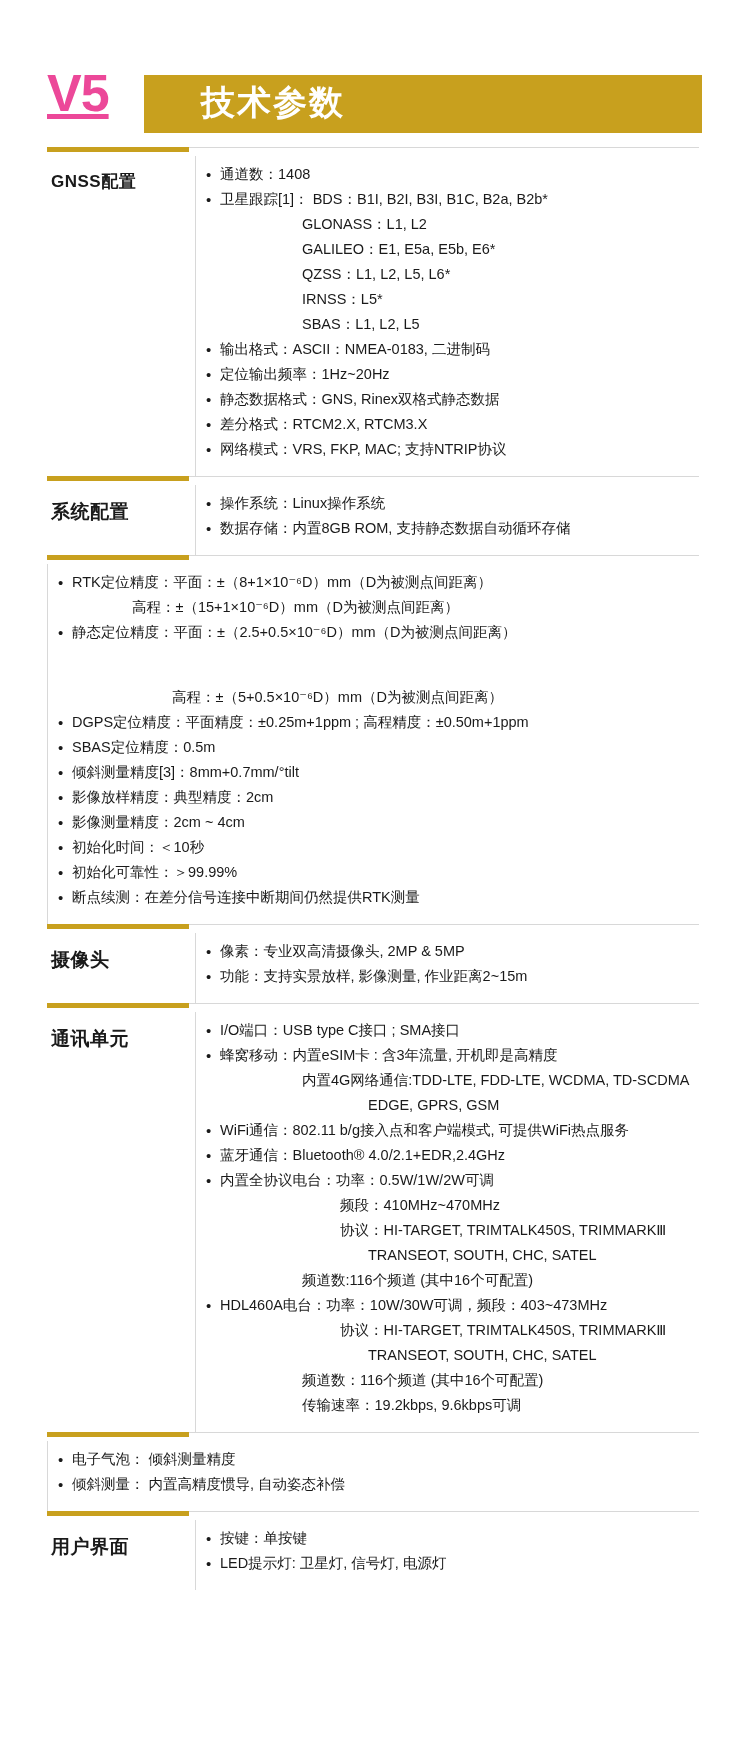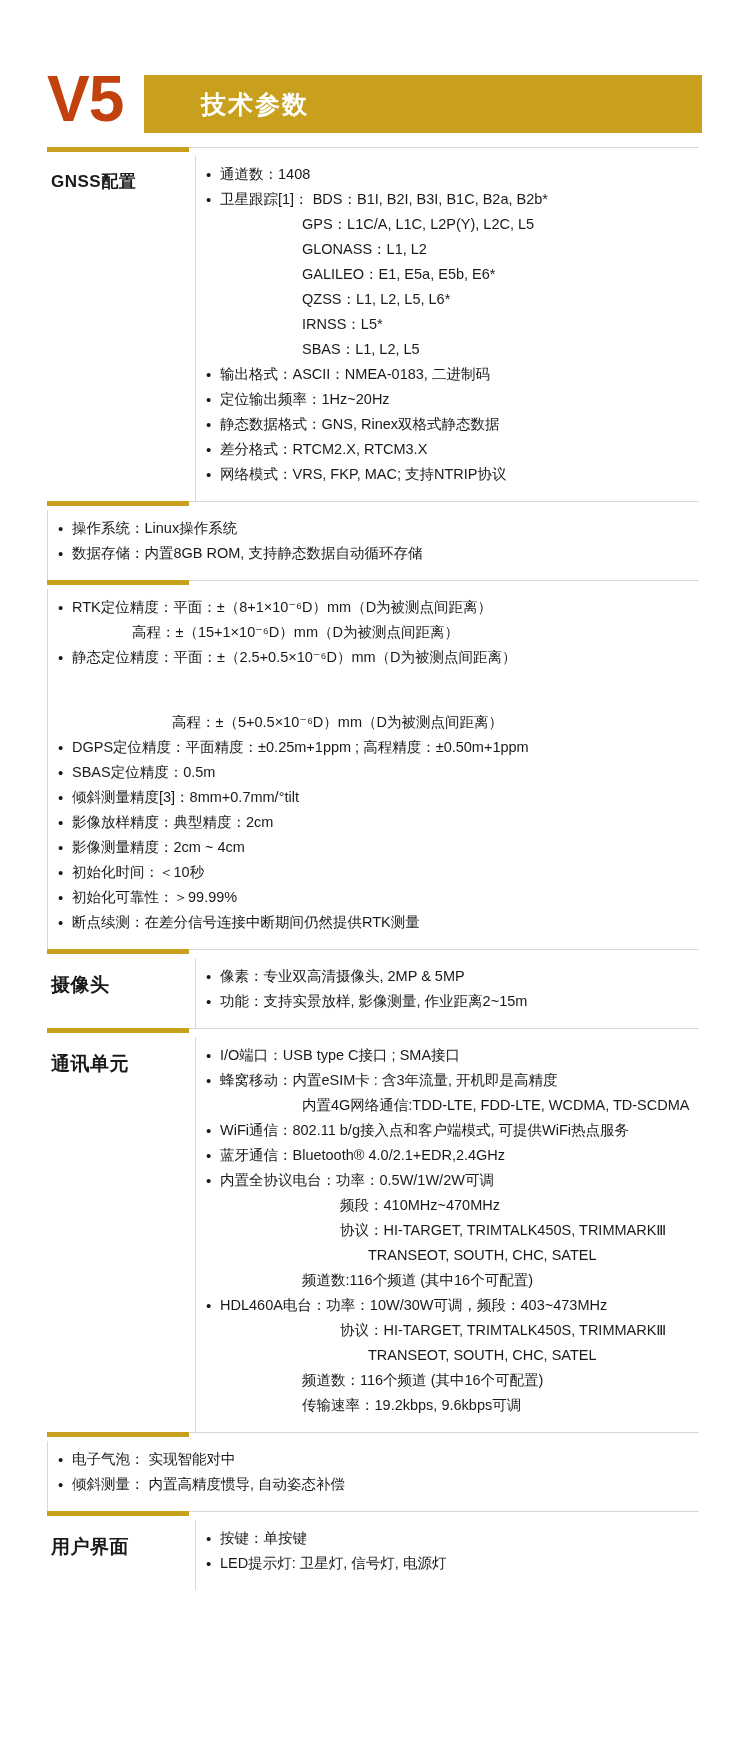--- a/index.html
+++ b/index.html
@@ -20,38 +20,39 @@
   .header {
     position: absolute;
     left: 47px;
     top: 75px;
     width: 655px;
     height: 62px;
   }
   .header-model {
     position: absolute;
     left: 0; top: -8px;
-    font-size: 64px;
+    font-size: 52px;
     font-weight: bold;
-    color: #c2410c;
+    color: #ec4899;
     letter-spacing: -1px;
     line-height: 1;
     font-family: "Liberation Sans", sans-serif;
+    text-decoration: underline;
   }
   .header-bar {
     position: absolute;
     left: 97px; top: 0;
     width: 558px; height: 58px;
     background: #C8A01E;
   }
   .header-title {
     position: absolute;
     left: 154px;
-    top: 13px;
-    font-size: 25px;
+    top: 5px;
+    font-size: 34px;
     font-weight: bold;
     color: #ffffff;
     letter-spacing: 2px;
   }
 
   
   .sections {
     position: absolute;
     left: 47px;
     top: 147px;
@@ -160,24 +161,20 @@
           <div class="row">
             <span class="bullet">•</span>
             <span class="row-text">通道数：1408</span>
           </div>
           <div class="row">
             <span class="bullet">•</span>
             <span class="row-text">卫星跟踪[1]：  BDS：B1I, B2I, B3I, B1C, B2a, B2b*</span>
           </div>
           <div class="row indent">
             <span class="bullet empty">•</span>
-            <span class="row-text">GPS：L1C/A, L1C, L2P(Y), L2C, L5</span>
-          </div>
-          <div class="row indent">
-            <span class="bullet empty">•</span>
             <span class="row-text">GLONASS：L1, L2</span>
           </div>
           <div class="row indent">
             <span class="bullet empty">•</span>
             <span class="row-text">GALILEO：E1, E5a, E5b, E6*</span>
           </div>
           <div class="row indent">
             <span class="bullet empty">•</span>
             <span class="row-text">QZSS：L1, L2, L5, L6*</span>
           </div>
@@ -209,20 +206,21 @@
             <span class="bullet">•</span>
             <span class="row-text">网络模式：VRS, FKP, MAC; 支持NTRIP协议</span>
           </div>
         </div>
       </div>
     </div>
     <div class="section">
       <div class="rule"></div>
       <div class="rule-accent"></div>
       <div class="section-body">
+        <div class="section-label"><span>系统配置</span></div>
         <div class="section-rows">
           <div class="row">
             <span class="bullet">•</span>
             <span class="row-text">操作系统：Linux操作系统</span>
           </div>
           <div class="row">
             <span class="bullet">•</span>
             <span class="row-text">数据存储：内置8GB ROM, 支持静态数据自动循环存储</span>
           </div>
         </div>
@@ -312,20 +310,24 @@
             <span class="row-text">I/O端口：USB type C接口 ; SMA接口</span>
           </div>
           <div class="row">
             <span class="bullet">•</span>
             <span class="row-text">蜂窝移动：内置eSIM卡 : 含3年流量, 开机即是高精度</span>
           </div>
           <div class="row indent">
             <span class="bullet empty">•</span>
             <span class="row-text">内置4G网络通信:TDD-LTE, FDD-LTE, WCDMA, TD-SCDMA</span>
           </div>
+          <div class="row indent3">
+            <span class="bullet empty">•</span>
+            <span class="row-text">EDGE, GPRS, GSM</span>
+          </div>
           <div class="row">
             <span class="bullet">•</span>
             <span class="row-text">WiFi通信：802.11 b/g接入点和客户端模式, 可提供WiFi热点服务</span>
           </div>
           <div class="row">
             <span class="bullet">•</span>
             <span class="row-text">蓝牙通信：Bluetooth® 4.0/2.1+EDR,2.4GHz</span>
           </div>
           <div class="row">
             <span class="bullet">•</span>
@@ -370,21 +372,21 @@
         </div>
       </div>
     </div>
     <div class="section">
       <div class="rule"></div>
       <div class="rule-accent"></div>
       <div class="section-body">
         <div class="section-rows">
           <div class="row">
             <span class="bullet">•</span>
-            <span class="row-text">电子气泡： 实现智能对中</span>
+            <span class="row-text">电子气泡： 倾斜测量精度</span>
           </div>
           <div class="row">
             <span class="bullet">•</span>
             <span class="row-text">倾斜测量： 内置高精度惯导, 自动姿态补偿</span>
           </div>
         </div>
       </div>
     </div>
     <div class="section">
       <div class="rule"></div>

